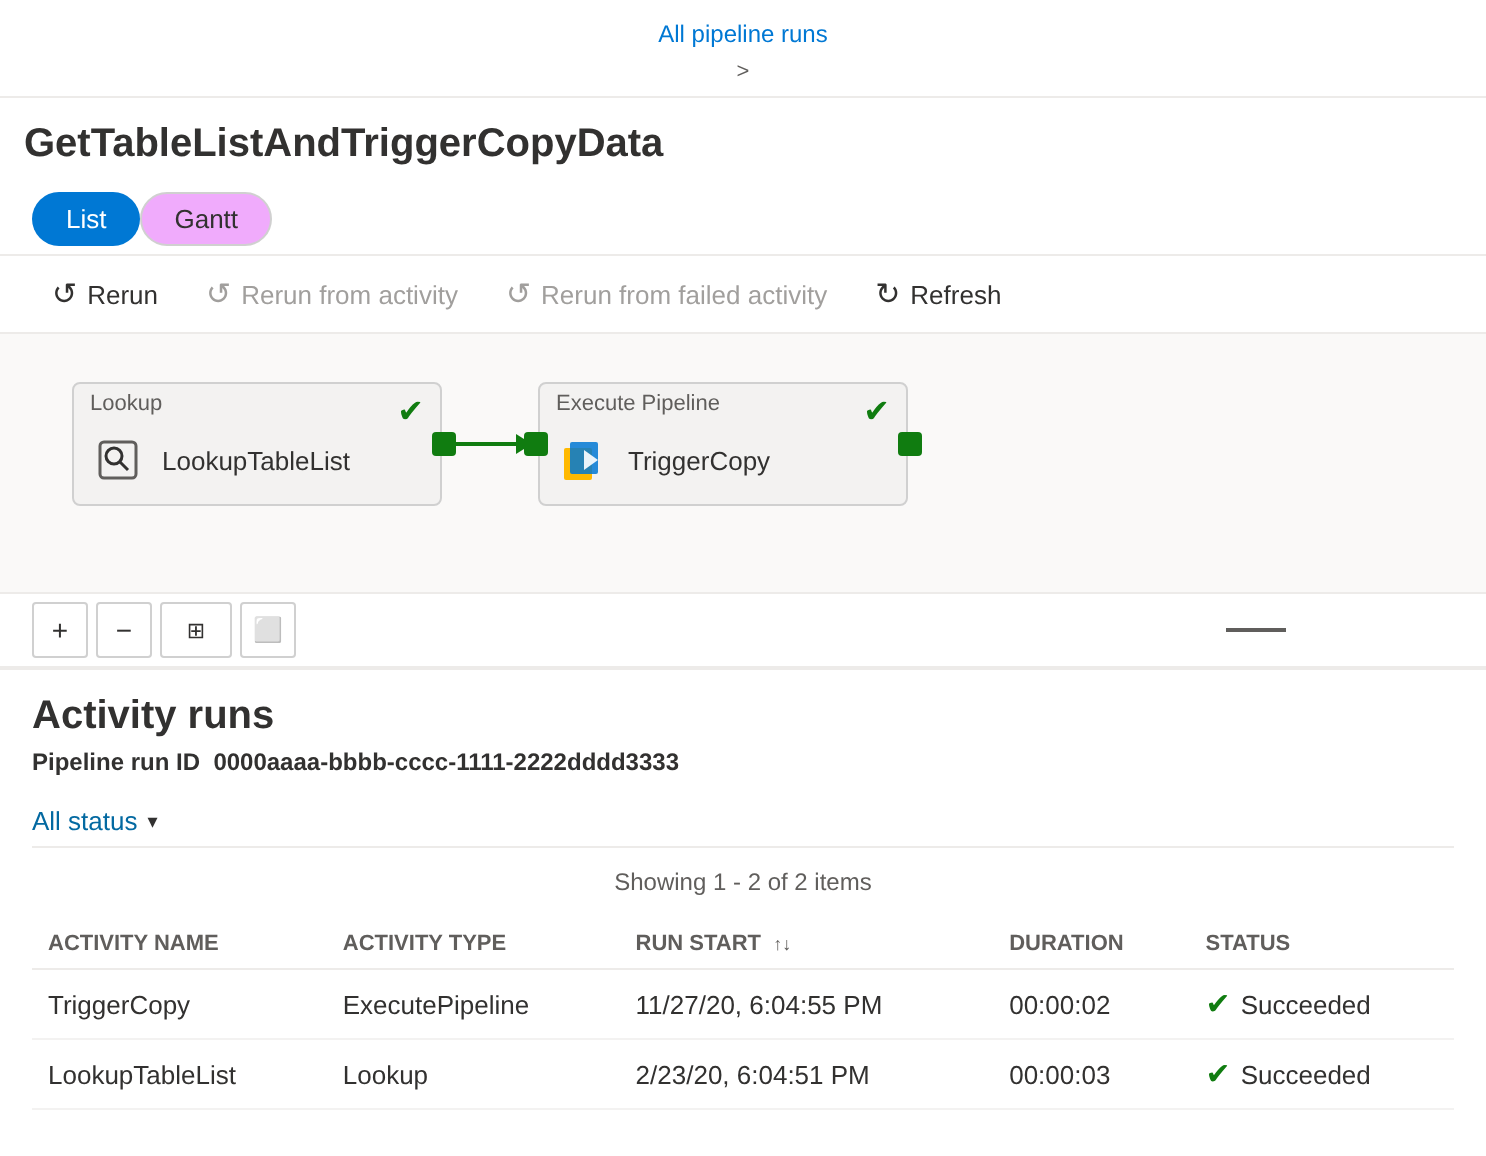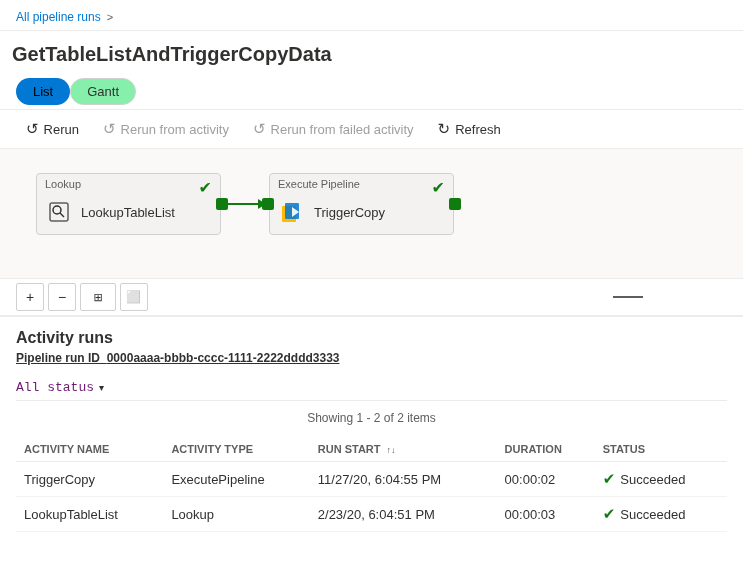--- a/index.html
+++ b/index.html
@@ -15,20 +15,21 @@
 
     
     .breadcrumb {
       background: #fff;
       padding: 10px 16px 6px;
       font-size: 12px;
       display: flex;
       align-items: center;
       gap: 6px;
       border-bottom: 1px solid #edebe9;
+      flex-direction: column;
     }
     .breadcrumb a {
       color: #0078d4;
       text-decoration: none;
       cursor: pointer;
     }
     .breadcrumb-sep { color: #605e5c; font-size: 11px; }
     .breadcrumb-current { color: #323130; }
 
     
@@ -51,24 +52,24 @@
     .tab {
       padding: 5px 16px;
       border-radius: 20px;
       cursor: pointer;
       font-size: 13px;
       font-weight: 500;
       border: 1px solid transparent;
     }
     .tab.active {
       background: #0078d4;
-      color: #000000;
+      color: #ffffff;
     }
     .tab.inactive {
-      background: #86efac;
+      background: #f0abfc;
       color: #323130;
       border: 1px solid #d0d0d0;
     }
 
     
     .toolbar {
       display: flex;
       align-items: center;
       padding: 6px 16px;
       gap: 4px;
@@ -217,48 +218,46 @@
       width: 30px;
       height: 2px;
       background: #605e5c;
     }
 
     
     .activity-runs {
       padding: 12px 16px;
     }
     .section-title {
-      font-size: 16px;
+      font-size: 20px;
       font-weight: 600;
       margin-bottom: 4px;
     }
     .run-id {
       font-size: 12px;
       color: #323130;
       margin-bottom: 10px;
-      text-decoration: underline;
     }
     .run-id span {
       font-weight: 600;
     }
 
     
     .status-filter {
       display: flex;
       align-items: center;
       gap: 5px;
       padding: 5px 0;
       border-bottom: 1px solid #edebe9;
       margin-bottom: 6px;
       cursor: pointer;
     }
     .status-filter-label {
       font-size: 13px;
-      color: #701a75;
-      font-family: Liberation Mono, monospace;
+      color: #0369a1;
     }
     .status-filter-chevron {
       font-size: 10px;
       color: #323130;
     }
 
     .showing-count {
       font-size: 12px;
       color: #605e5c;
       margin-bottom: 8px;

